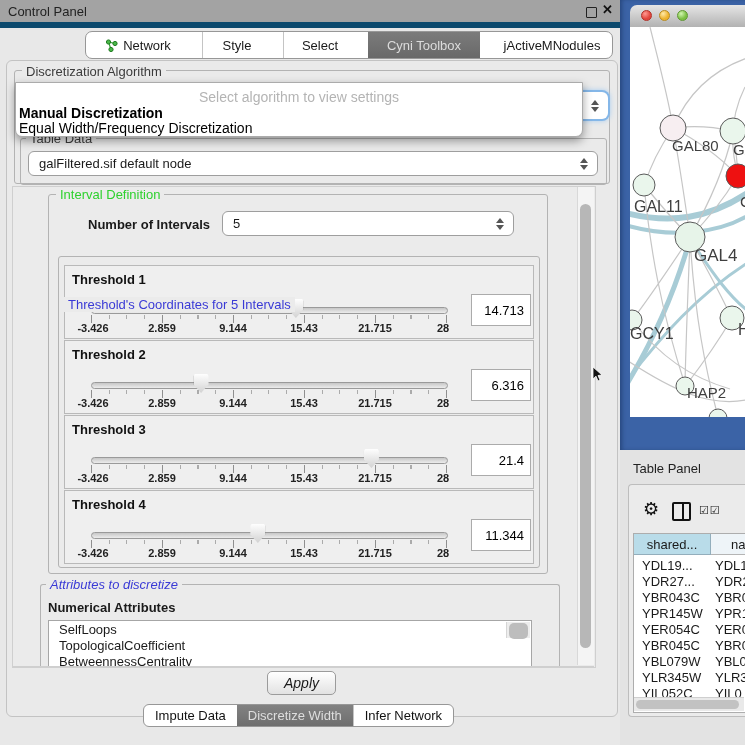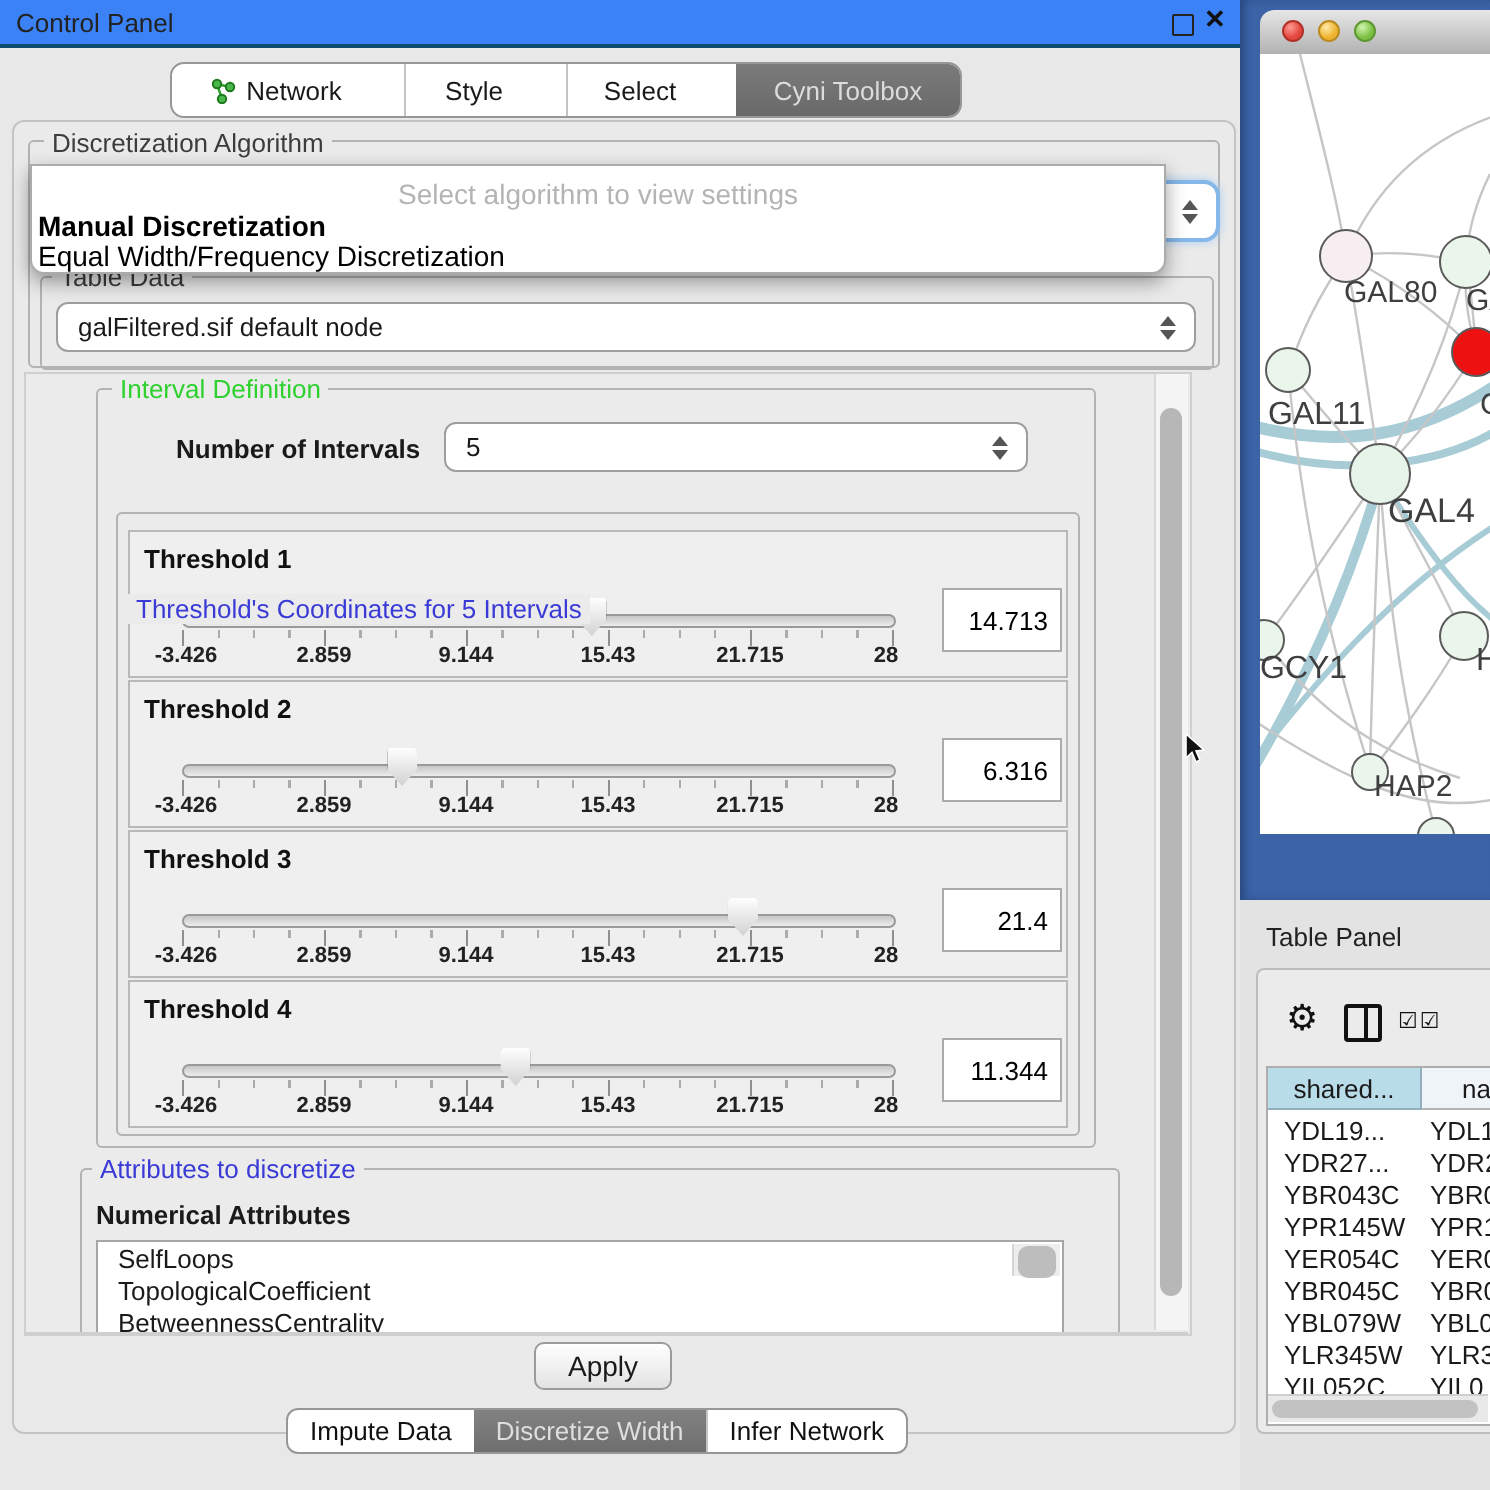--- a/index.html
+++ b/index.html
@@ -1,21 +1,21 @@
 <!DOCTYPE html>
 <html><head>
 <meta charset="utf-8">
 <style>
   html,body{margin:0;padding:0;}
   body{width:745px;height:745px;position:relative;overflow:hidden;
        font-family:"Liberation Sans", sans-serif;background:#e8e8e8;color:#1a1a1a;}
   .abs{position:absolute;}
 
   
-  .titlebar{left:0;top:0;width:620px;height:22px;background:#3b82f6;border-bottom:2px solid #0c4a6e;}
+  .titlebar{left:0;top:0;width:620px;height:22px;background:#a3a3a3;border-bottom:6px solid #0c4a6e;}
   .titlebar .t{left:8px;top:4px;font-size:13px;color:#222;}
   .float-btn{left:586px;top:7px;width:9px;height:9px;border:1.5px solid #222;border-radius:1px;}
   .close-btn{left:602px;top:2px;font-size:13px;font-weight:bold;color:#111;}
 
   
   .tabbar{left:85px;top:31px;height:26px;display:flex;background:#fff;border:1px solid #979797;
           border-radius:7px;overflow:hidden;font-size:13px;gap:12px;}
   .tab{display:flex;align-items:center;justify-content:center;gap:5px;padding:0 4px;color:#1a1a1a;}
   .tab.sep{border-left:1px solid #c4c4c4;}
   .tab.sel{background:linear-gradient(#7b7b7b,#696969);color:#dcdcdc;}
@@ -71,21 +71,21 @@
           font-family:"Liberation Sans",sans-serif;font-size:13px;text-align:right;padding:0 6px 0 0;box-sizing:content-box;}
 
   
   .attr-list{left:48px;top:620px;width:482px;height:45px;background:#fff;border:1px solid #a6a6a6;
              overflow:hidden;font-size:13px;}
   .attr-list div{padding:1px 0 1px 10px;height:14px;}
   .list-scroll{position:absolute;right:1px;top:1px;width:13px;height:43px;background:#ededed;border-left:1px solid #d5d5d5;}
   .list-thumb{position:absolute;left:2px;top:1px;width:9px;height:38px;background:#bdbdbd;border-radius:5px;}
 
   .apply{left:267px;top:671px;width:67px;height:22px;background:linear-gradient(#ffffff,#e2e2e2);
-         border:1px solid #9b9b9b;border-radius:5px;font-size:14px;display:flex;align-items:center;justify-content:center;}
+         border:1px solid #9b9b9b;border-radius:5px;font-size:14px;display:flex;align-items:center;justify-content:center;font-style:italic;}
 
   .bottombar{left:143px;top:704px;height:21px;display:flex;background:#fff;border:1px solid #979797;
              border-radius:6px;overflow:hidden;font-size:13px;}
   .btab{display:flex;align-items:center;padding:0 11px;color:#111;}
   .btab.sep{border-left:1px solid #c4c4c4;}
   .btab.sel{background:linear-gradient(#828282,#6e6e6e);color:#dedede;}
 
   
   .blue-desk{left:620px;top:0;width:125px;height:450px;background:#3b63a6;
              box-shadow:inset 3px 0 4px -1px #27477e;}
@@ -141,20 +141,23 @@
     <span>Network</span>
   </div>
   <div class="tab sep" style="width:60px">
     <span>Style</span>
   </div>
   <div class="tab sep" style="width:64px">
     <span>Select</span>
   </div>
   <div class="tab sel" style="width:104px">
     <span>Cyni Toolbox</span>
+  </div>
+  <div class="tab" style="width:112px">
+    <span>jActiveMNodules</span>
   </div>
 </div>
 
 <div class="abs outer"></div>
 
 <div class="abs groupbox" style="left:14px;top:70px;width:594px;height:112px;"></div>
 <div class="abs grouplabel g-dark" style="left:22px;top:64px;z-index:1;">Discretization Algorithm</div>
 
 <div class="abs focus-combo">
   <span class="stepper">
@@ -256,21 +259,21 @@
     <span style="left:71px">2.859</span>
     <span style="left:142px">9.144</span>
     <span style="left:213px">15.43</span>
     <span style="left:284px">21.715</span>
     <span style="left:352px">28</span>
   </div>
   <input class="valbox" value="11.344" style="">
 </div>
 
 <div class="abs" style="left:40px;top:584px;width:518px;height:82px;border:1px solid #b3b3b3;border-bottom:none;border-radius:3px 3px 0 0;"></div>
-<div class="abs grouplabel g-blue" style="left:46px;top:577px;background:#ebebeb;">Attributes to discretize</div>
+<div class="abs grouplabel g-blue" style="left:46px;top:577px;background:#ebebeb;font-style:italic;">Attributes to discretize</div>
 <div class="abs" style="left:48px;top:600px;font-size:13px;font-weight:bold;">Numerical Attributes</div>
 <div class="abs attr-list">
   <div>SelfLoops</div>
   <div>TopologicalCoefficient</div>
   <div>BetweennessCentrality</div>
   <div class="list-scroll">
       <div class="list-thumb"></div>
     </div>
 </div>
 <div class="abs hline" style="left:13px;top:666px;width:581px;"></div>

